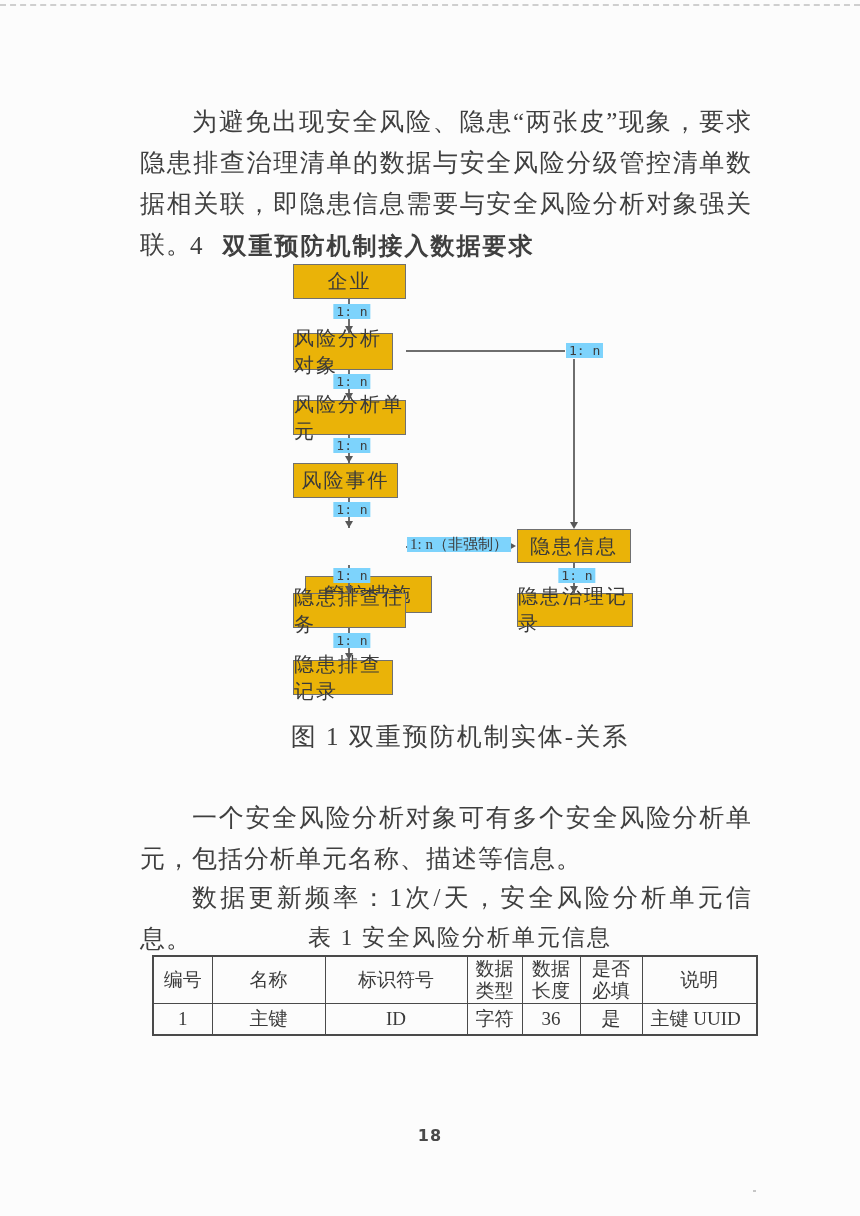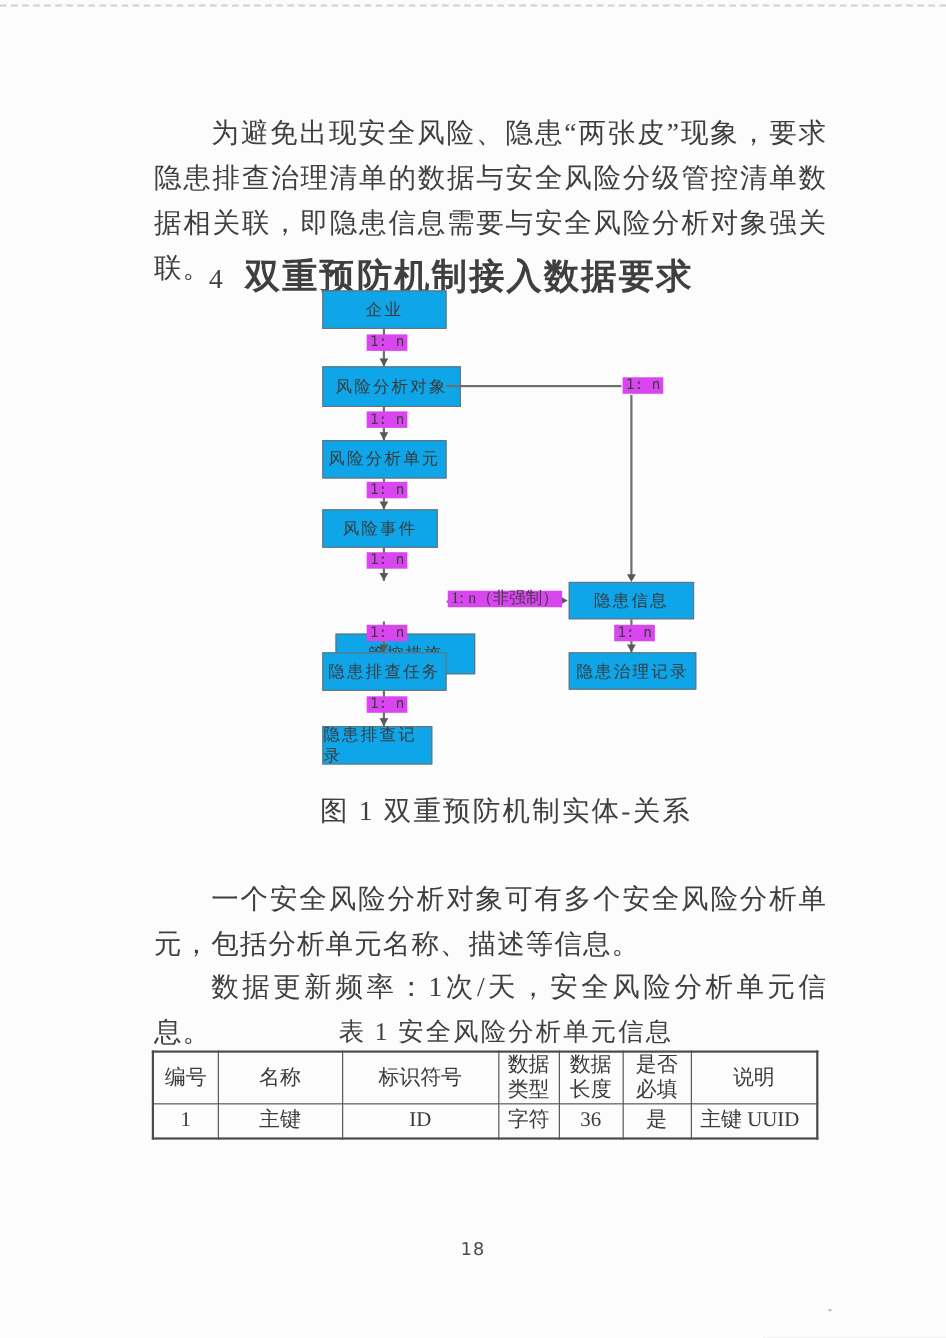--- a/index.html
+++ b/index.html
@@ -20,75 +20,76 @@
     text-align:justify; text-indent:52px; color:#3f3f3f;
   }
   .h4 {
     position:absolute; left:190px; top:230px;
     display:flex; align-items:baseline; gap:20px;
     font-size:25px; color:#3f3f3f;
   }
   .h4 .num { font-family:"Liberation Serif", serif; }
   .h4 .ttl {
     font-family:"Liberation Sans", sans-serif;
-    font-weight:bold; font-size:32px; letter-spacing:2px;
+    font-weight:bold; font-size:24px; letter-spacing:2px;
   }
   .center-line {
     position:absolute; left:30px; width:860px; text-align:center;
     font-size:24px; letter-spacing:2px; color:#3f3f3f;
   }
   .sec41 {
     position:absolute; left:190px; top:762px;
     font-size:25px; letter-spacing:1px; color:#3f3f3f;
   }
   
   .fbox {
-    position:absolute; border:1.5px solid #707070; background:#0ea5e9;
+    position:absolute; border:1.5px solid #707070; background:#eab308;
     display:flex; align-items:center; justify-content:center;
-    font-size:15px; letter-spacing:2px; color:#3a3a3a;font-family:Liberation Serif, serif;
+    font-size:20px; letter-spacing:2px; color:#3a3a3a;font-family:Liberation Serif, serif;
   }
   .vline { position:absolute; width:1.5px; background:#6e6e6e; }
   .hline { position:absolute; height:1.5px; background:#6e6e6e; }
   .elabel {
     position:absolute; transform:translateX(-50%);
     font-family:"DejaVu Sans Mono", monospace; font-size:13px;
-    color:#3d3d3d; background:#d946ef; padding:0 3px; white-space:nowrap;
+    color:#3d3d3d; background:#7dd3fc; padding:0 3px; white-space:nowrap;
     line-height:15px;
   }
   .elabel.noshift { transform:none; }
   .elabel.cjk { font-family:"Liberation Serif", serif; font-size:15px; }
   .arrow-d {
     position:absolute; width:0; height:0; transform:translateX(-50%);
     border-left:4.5px solid transparent; border-right:4.5px solid transparent;
     border-top:7px solid #585858;
   }
   .arrow-r {
     position:absolute; width:0; height:0;
     border-top:4.5px solid transparent; border-bottom:4.5px solid transparent;
     border-left:7px solid #585858;
   }
   
   .dtable {
-    position:absolute; left:138px; top:955px; width:604px;
+    position:absolute; left:152px; top:955px; width:604px;
     border-collapse:collapse; table-layout:fixed;
     border:2px solid #4a4a4a;
     font-size:19px; color:#3a3a3a;
   }
   .dtable th, .dtable td {
     border:1.5px solid #4a4a4a; font-weight:normal;
     text-align:center; padding:1px 3px; line-height:22px;
     overflow:hidden;
   }
   .dtable thead tr { height:46px; }
   .dtable tbody tr { height:31px; }
   .dtable td.left { text-align:left; padding-left:8px; }
   .pagenum {
     position:absolute; left:0; top:1126px; width:860px; text-align:center;
     font-family:"DejaVu Sans", sans-serif; font-size:16px; color:#4a4a4a;
     letter-spacing:1px;
+    font-weight:bold;
   }
   .dot {
     position:absolute; left:753px; top:1190px; width:3px; height:2px;
     background:#c6c6c6;
   }
 </style>
 </head>
 <body>
 
 <div class="page">
@@ -98,21 +99,21 @@
   <p class="body-par" style="top:101px;">为避免出现安全风险、隐患“两张皮”现象，要求隐患排查治理清单的数据与安全风险分级管控清单数据相关联，即隐患信息需要与安全风险分析对象强关联。</p>
 
   <div class="h4">
     <span class="num">4</span>
     <span class="ttl">双重预防机制接入数据要求</span>
   </div>
 
   <div>
 
     <div class="fbox" style="left:293px; top:264px; width:113px; height:35px;">企业</div>
-    <div class="fbox" style="left:293px; top:333px; width:126px; height:37px;">风险分析对象</div>
+    <div class="fbox" style="left:293px; top:333px; width:100px; height:37px;">风险分析对象</div>
     <div class="fbox" style="left:293px; top:400px; width:113px; height:35px;">风险分析单元</div>
     <div class="fbox" style="left:293px; top:463px; width:105px; height:35px;">风险事件</div>
     <div class="fbox" style="left:305px; top:528px; width:127px; height:37px;margin-top:48px;">管控措施</div>
     <div class="fbox" style="left:293px; top:593px; width:113px; height:35px;">隐患排查任务</div>
     <div class="fbox" style="left:293px; top:660px; width:100px; height:35px;">隐患排查记录</div>
 
     <div class="fbox" style="left:517px; top:529px; width:114px; height:34px;">隐患信息</div>
     <div class="fbox" style="left:517px; top:593px; width:116px; height:34px;">隐患治理记录</div>
 
     <div class="vline" style="left:348px; top:299px; height:34px;"></div>

